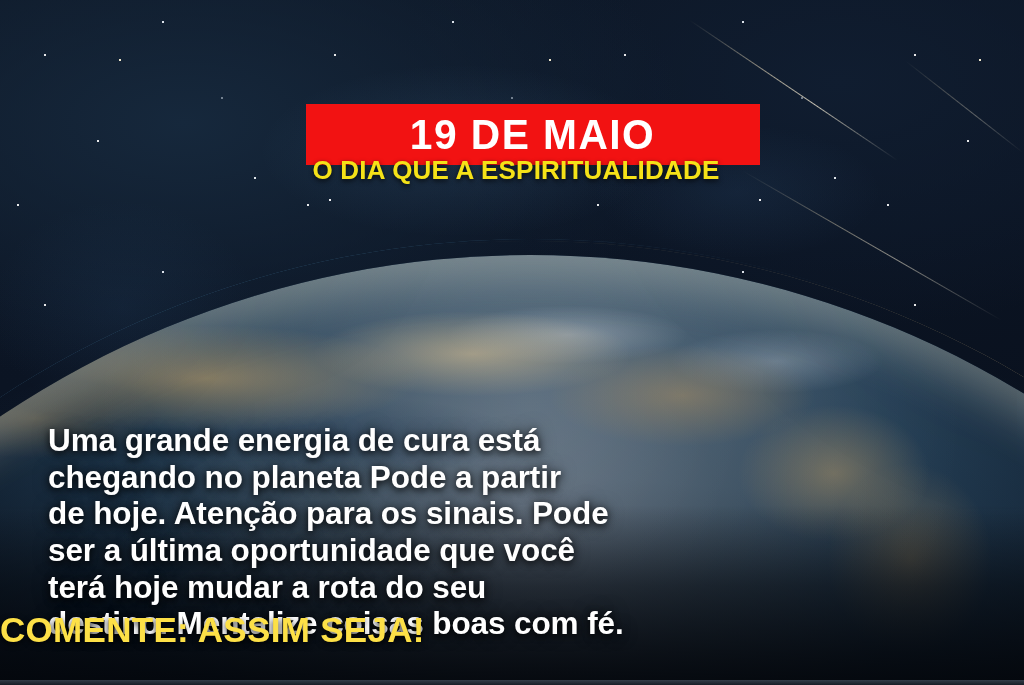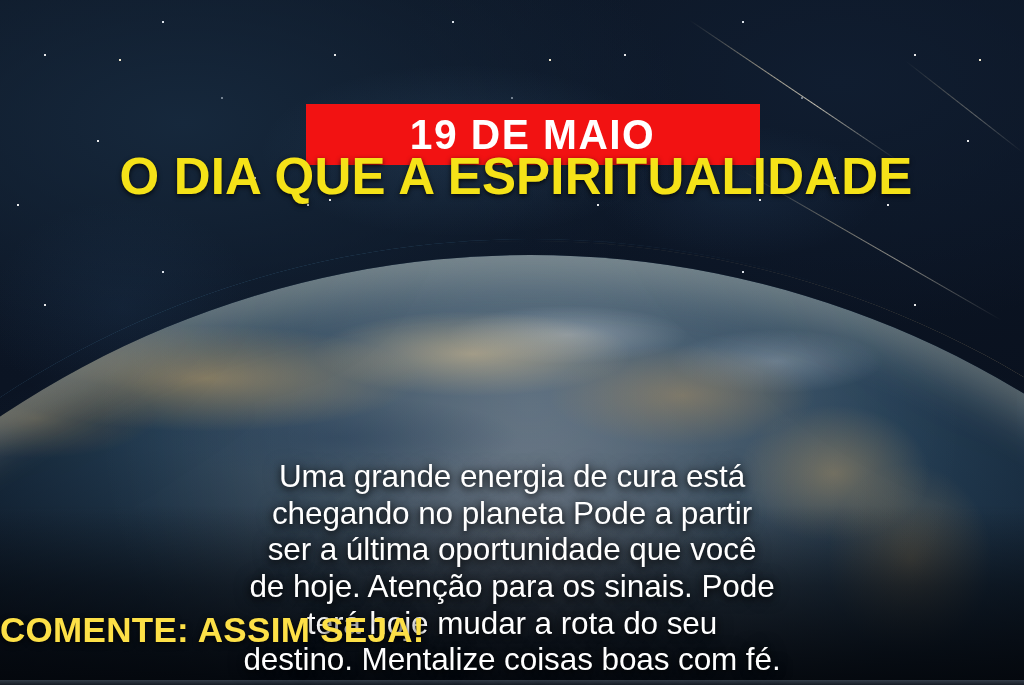--- a/index.html
+++ b/index.html
@@ -213,41 +213,41 @@
     line-height: 1;
     white-space: nowrap;
     font-stretch: condensed;
     transform: scaleX(0.97);
   }
 
   .headline {
     position: absolute;
     left: 0;
     right: 0;
-    top: 148px;
+    top: 156px;
     text-align: center;
     color: #f5e218;
-    font-size: 51px;
+    font-size: 26px;
     font-weight: 700;
     line-height: 1.14;
     letter-spacing: 0.2px;
     text-shadow: 0 2px 5px rgba(0,0,0,0.75);
     padding-left: 8px;
   }
   .headline span { display: block; white-space: nowrap; }
 
   .body-copy {
     position: absolute;
     left: 48px;
     right: 48px;
-    top: 458px;
-    text-align: center;
+    top: 422px;
+    text-align: left;
     color: #ffffff;
     font-size: 31.5px;
-    font-weight: 400;
+    font-weight: 700;
     line-height: 1.165;
     letter-spacing: -0.1px;
     text-shadow: 0 2px 7px rgba(0,0,0,0.88), 0 0 16px rgba(0,0,0,0.55);
   }
   .body-copy span { display: block; white-space: nowrap; }
 
   .cta {
     position: absolute;
     left: 0;
     right: 0;
@@ -295,22 +295,22 @@
       <div class="date-banner-text">19 DE MAIO</div>
     </div>
 
     <div class="headline">
       <span>O DIA QUE A ESPIRITUALIDADE</span>
     </div>
 
     <div class="body-copy">
       <span>Uma grande energia de cura está</span>
       <span>chegando no planeta Pode a partir</span>
+      <span>de hoje. Atenção para os sinais. Pode</span>
       <span>ser a última oportunidade que você</span>
-      <span>de hoje. Atenção para os sinais. Pode</span>
       <span>terá hoje mudar a rota do seu</span>
       <span>destino. Mentalize coisas boas com fé.</span>
     </div>
 
     <div class="cta">COMENTE: ASSIM SEJA!</div>
 
   </div>
 </div>
 
 </body></html>

